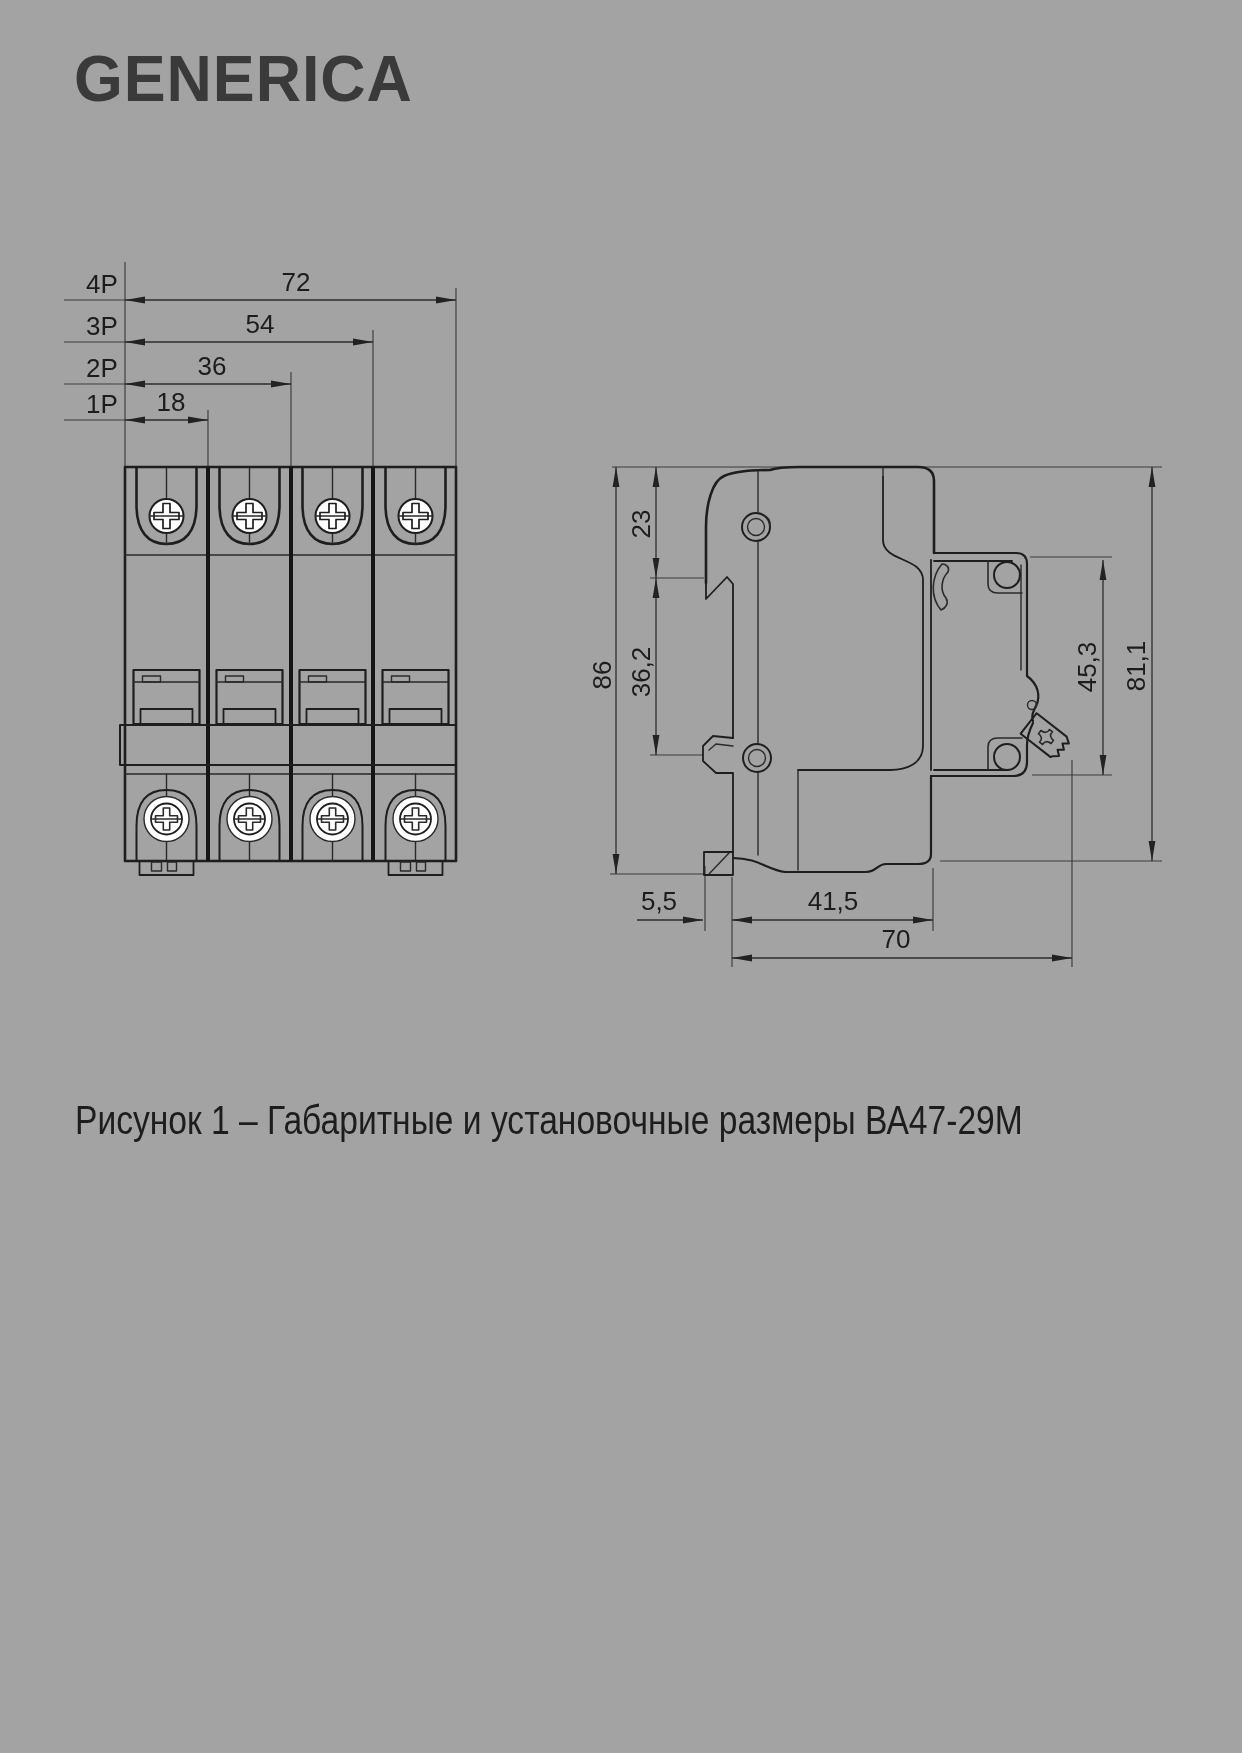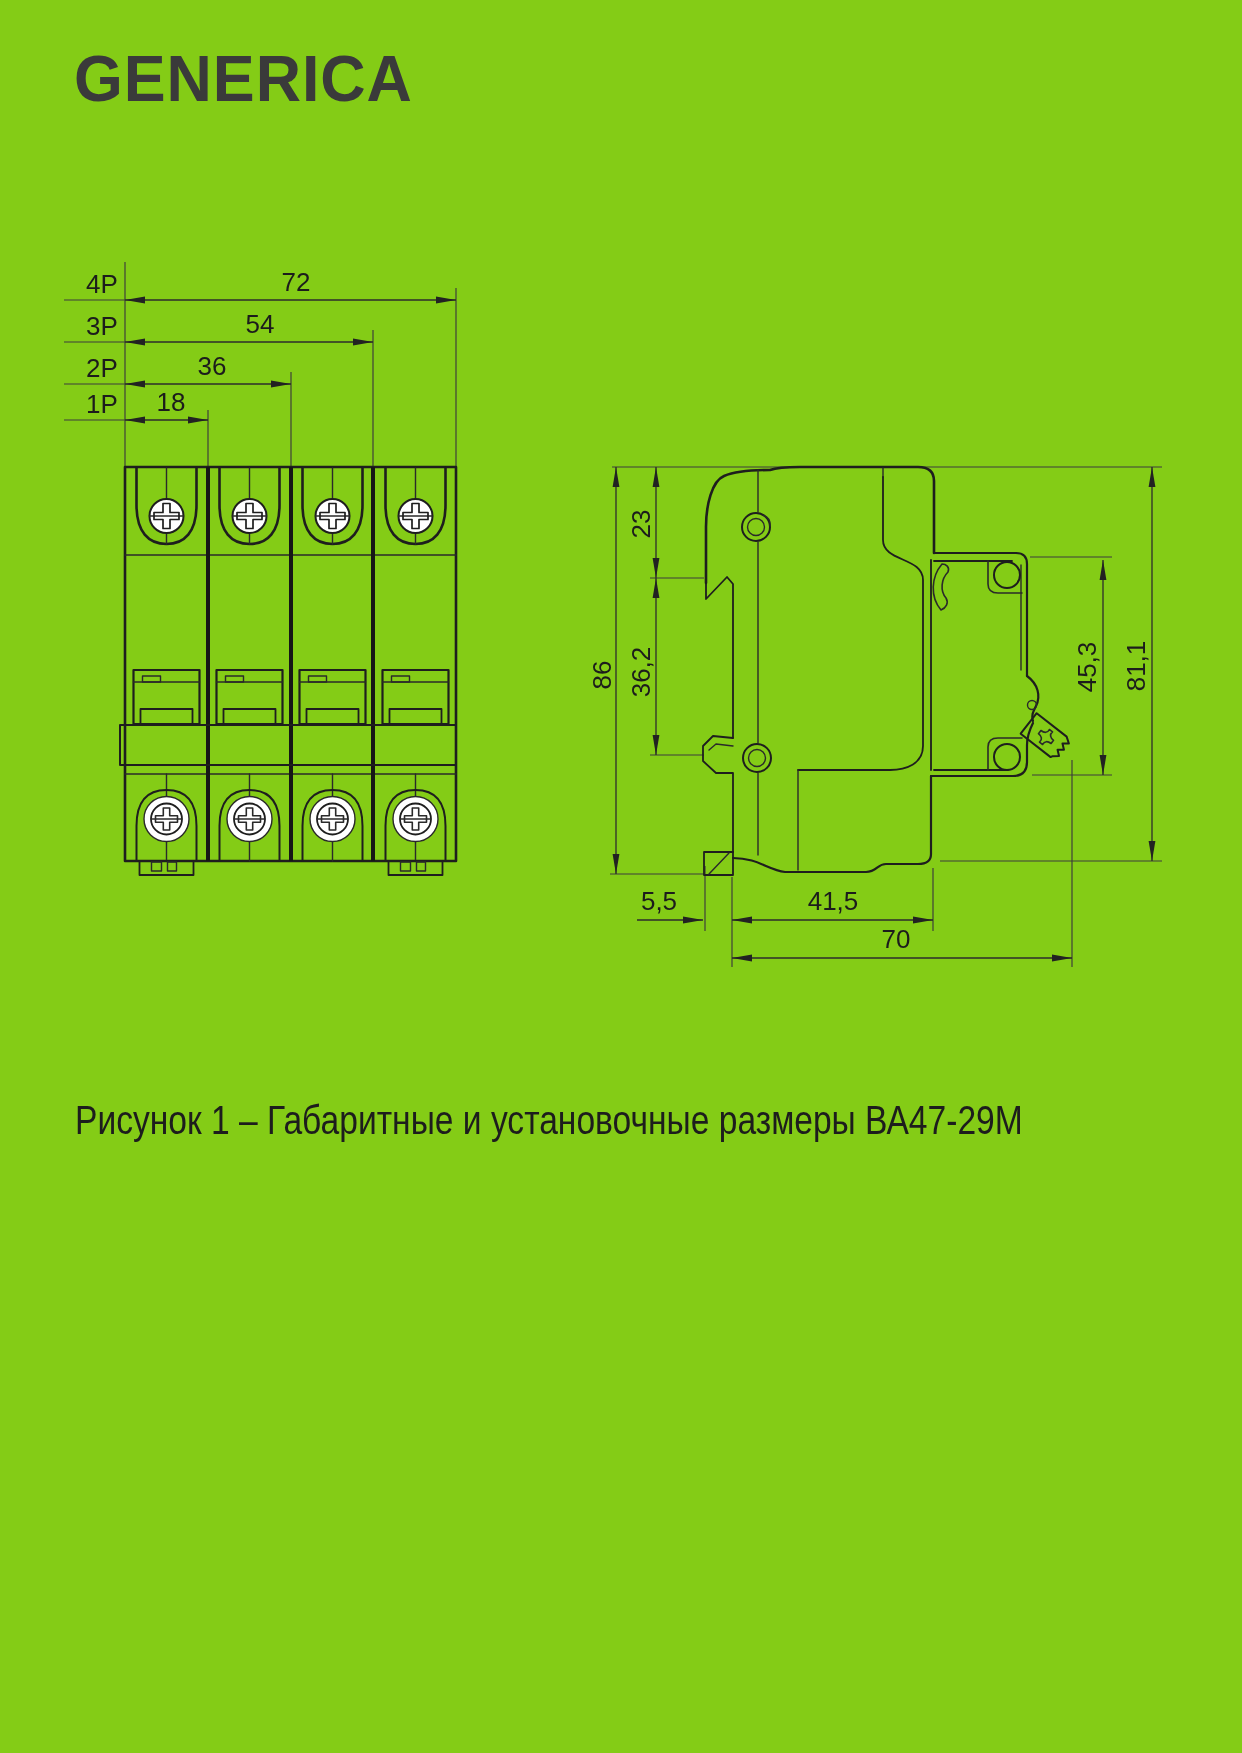--- a/index.html
+++ b/index.html
@@ -1,16 +1,16 @@
 <!DOCTYPE html>
 <html><head>
 <meta charset="utf-8">
 <style>
   html,body{margin:0;padding:0;background:#ffffff;}
-  #page{position:relative;width:1242px;height:1753px;background:#84cc16;overflow:hidden;
+  #page{position:relative;width:1242px;height:1753px;background:#a3a3a3;overflow:hidden;
         font-family:"Liberation Sans",sans-serif;}
   #logo{position:absolute;left:74px;top:42px;font-size:64px;font-weight:bold;
         color:#3a3a3a;letter-spacing:1px;transform:scaleX(0.98);transform-origin:left top;}
   #caption{position:absolute;left:75px;top:1098px;font-size:40px;color:#1d1d1d;
         white-space:nowrap;transform:scaleX(0.84);transform-origin:left top;}
   svg{position:absolute;left:0;top:0;}
   .thick{stroke:#1e1e1e;stroke-width:2.6;fill:none;stroke-linecap:round;stroke-linejoin:round;}
   .med{stroke:#1e1e1e;stroke-width:1.8;fill:none;stroke-linecap:round;stroke-linejoin:round;}
   .fine{stroke:#2a2a2a;stroke-width:1.4;fill:none;stroke-linecap:round;stroke-linejoin:round;}
   .sep{stroke:#161616;stroke-width:4;fill:none;}

